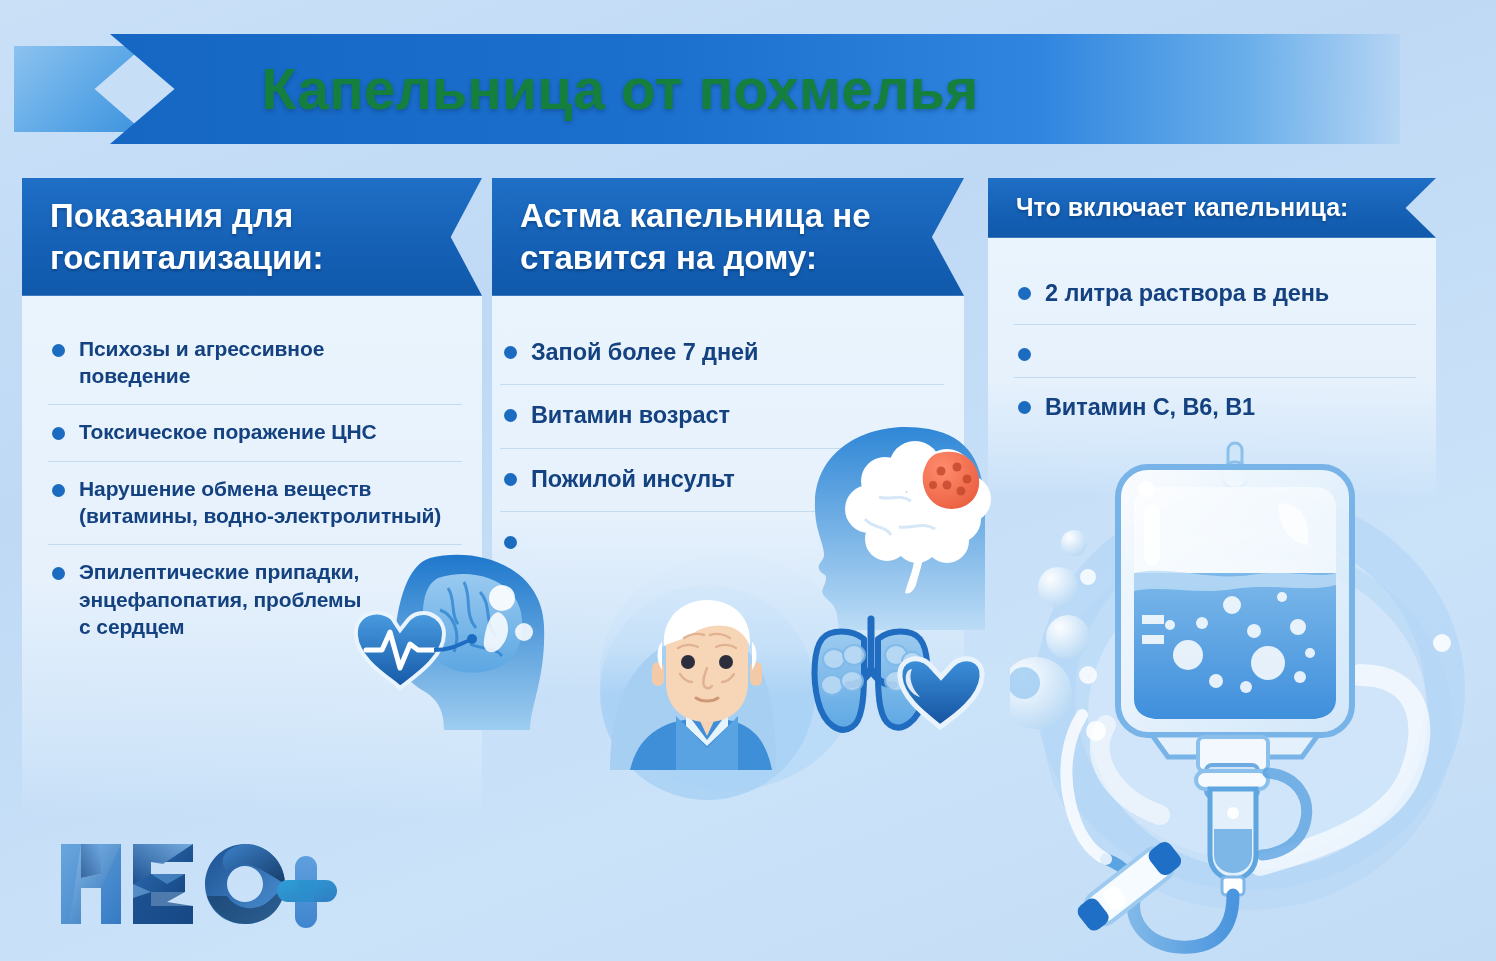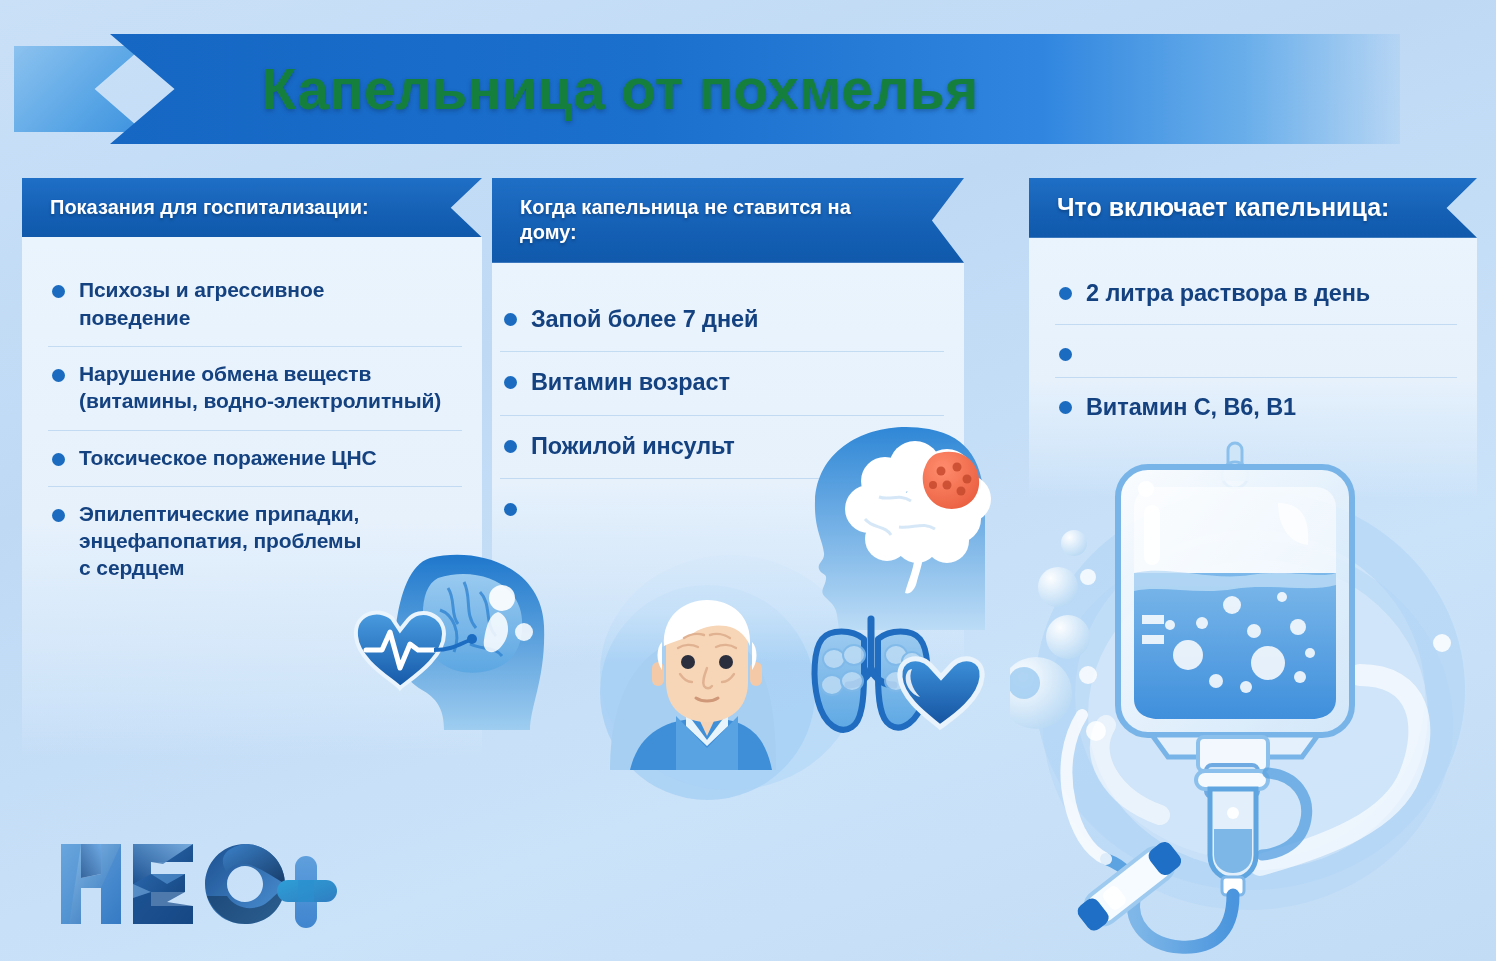--- a/index.html
+++ b/index.html
@@ -37,24 +37,24 @@
     display:flex;align-items:center;justify-content:center;
     color:#15803d;font-size:57px;font-weight:bold;letter-spacing:.2px;
     text-shadow:0 2px 4px rgba(10,50,100,.40);
     padding-right:270px;white-space:nowrap;
   }
 
   
   .column{position:absolute;}
   #column-1{left:22px;top:178px;width:460px;}
   #column-2{left:492px;top:178px;width:472px;}
-  #column-3{left:1029px;top:178px;width:448px;}
+  #column-3{left:988px;top:178px;width:448px;}
 
   .col-header{
-    position:relative;color:#fff;font-weight:bold;font-size:20px;line-height:1.27;
+    position:relative;color:#fff;font-weight:bold;font-size:33px;line-height:1.27;
     padding:17px 56px 17px 28px;
     background:linear-gradient(180deg,#1f6fc6 0%,#1561b6 55%,#1059ab 100%);
     -webkit-clip-path:polygon(0 0,100% 0,93.2% 50%,100% 100%,0 100%);
     clip-path:polygon(0 0,100% 0,93.2% 50%,100% 100%,0 100%);
     text-shadow:0 2px 3px rgba(5,40,85,.45);
     filter:drop-shadow(0 3px 4px rgba(40,90,150,.22));
   }
   #column-3 .col-header{font-size:25px;padding-top:14px;padding-bottom:14px;}
 
   .col-body{
@@ -116,39 +116,39 @@
 для госпитализации:</div>
   <div class="col-body">
     <ul class="bullet-list">
       <li class="bullet-item">
         <span class="bullet-dot"></span>
         <span class="bullet-text">Психозы и агрессивное
 поведение</span>
       </li>
       <li class="bullet-item">
         <span class="bullet-dot"></span>
+        <span class="bullet-text">Токсическое поражение ЦНС</span>
+      </li>
+      <li class="bullet-item">
+        <span class="bullet-dot"></span>
         <span class="bullet-text">Нарушение обмена веществ
 (витамины, водно-электролитный)</span>
-      </li>
-      <li class="bullet-item">
-        <span class="bullet-dot"></span>
-        <span class="bullet-text">Токсическое поражение ЦНС</span>
       </li>
       <li class="bullet-item">
         <span class="bullet-dot"></span>
         <span class="bullet-text">Эпилептические припадки,
 энцефапопатия, проблемы
 с сердцем</span>
       </li>
     </ul>
   </div>
 </div>
 
 <div class="column" id="column-2">
-  <div class="col-header">Когда капельница
+  <div class="col-header">Астма капельница
 не ставится на дому:</div>
   <div class="col-body">
     <ul class="bullet-list">
       <li class="bullet-item">
         <span class="bullet-dot"></span>
         <span class="bullet-text">Запой более 7 дней</span>
       </li>
       <li class="bullet-item">
         <span class="bullet-dot"></span>
         <span class="bullet-text">Витамин возраст</span>

